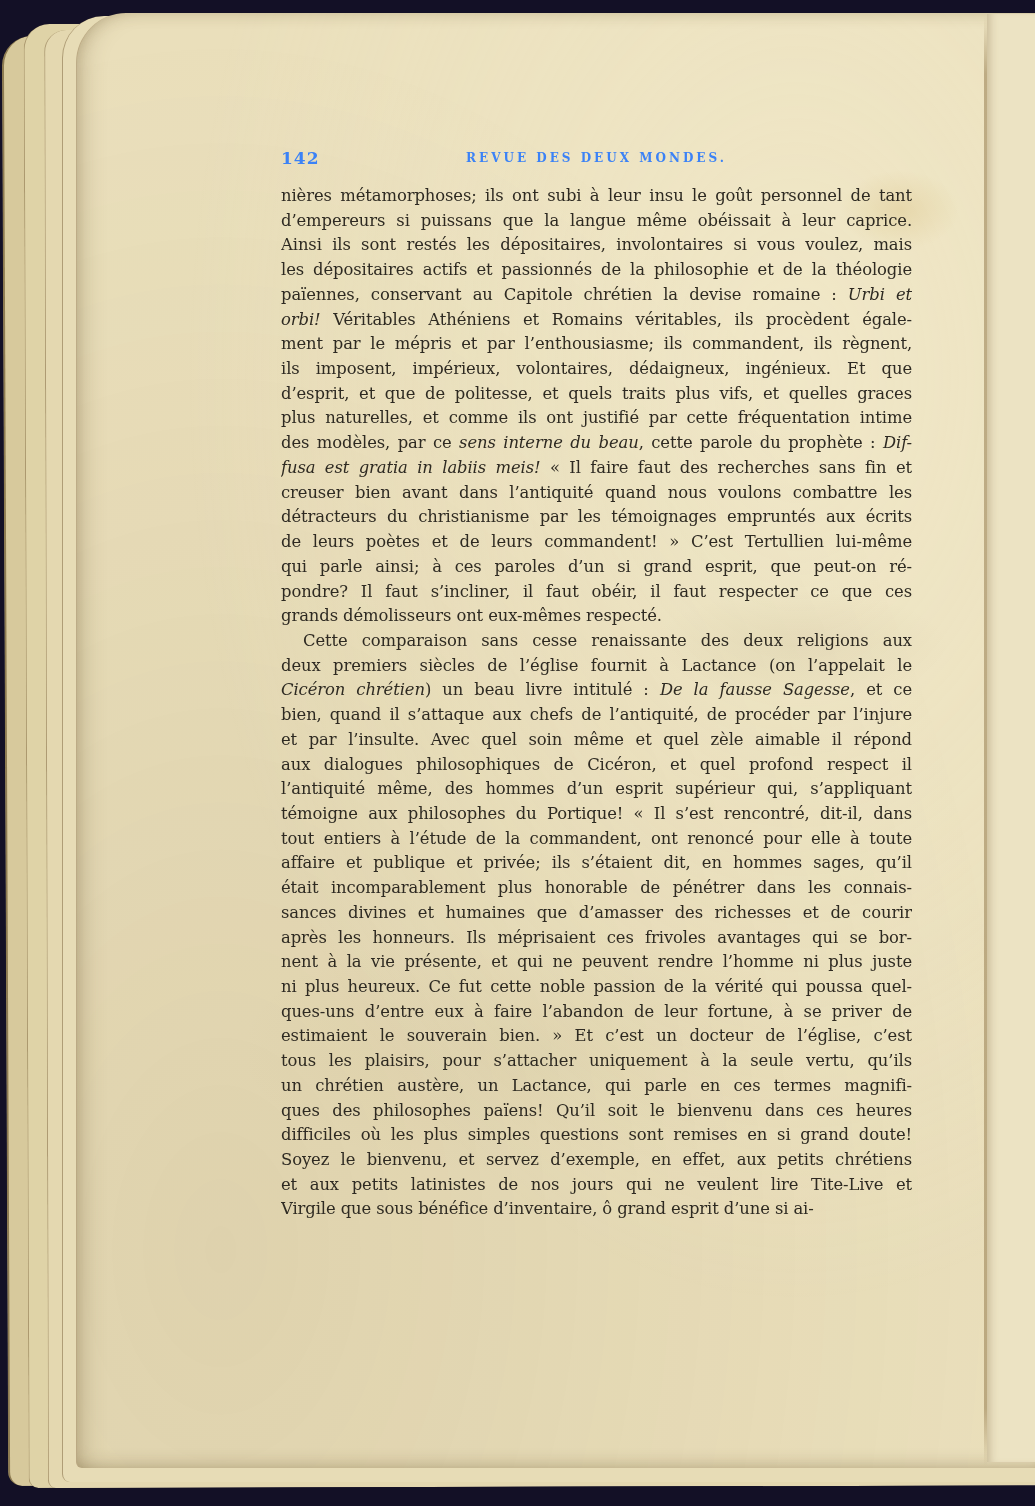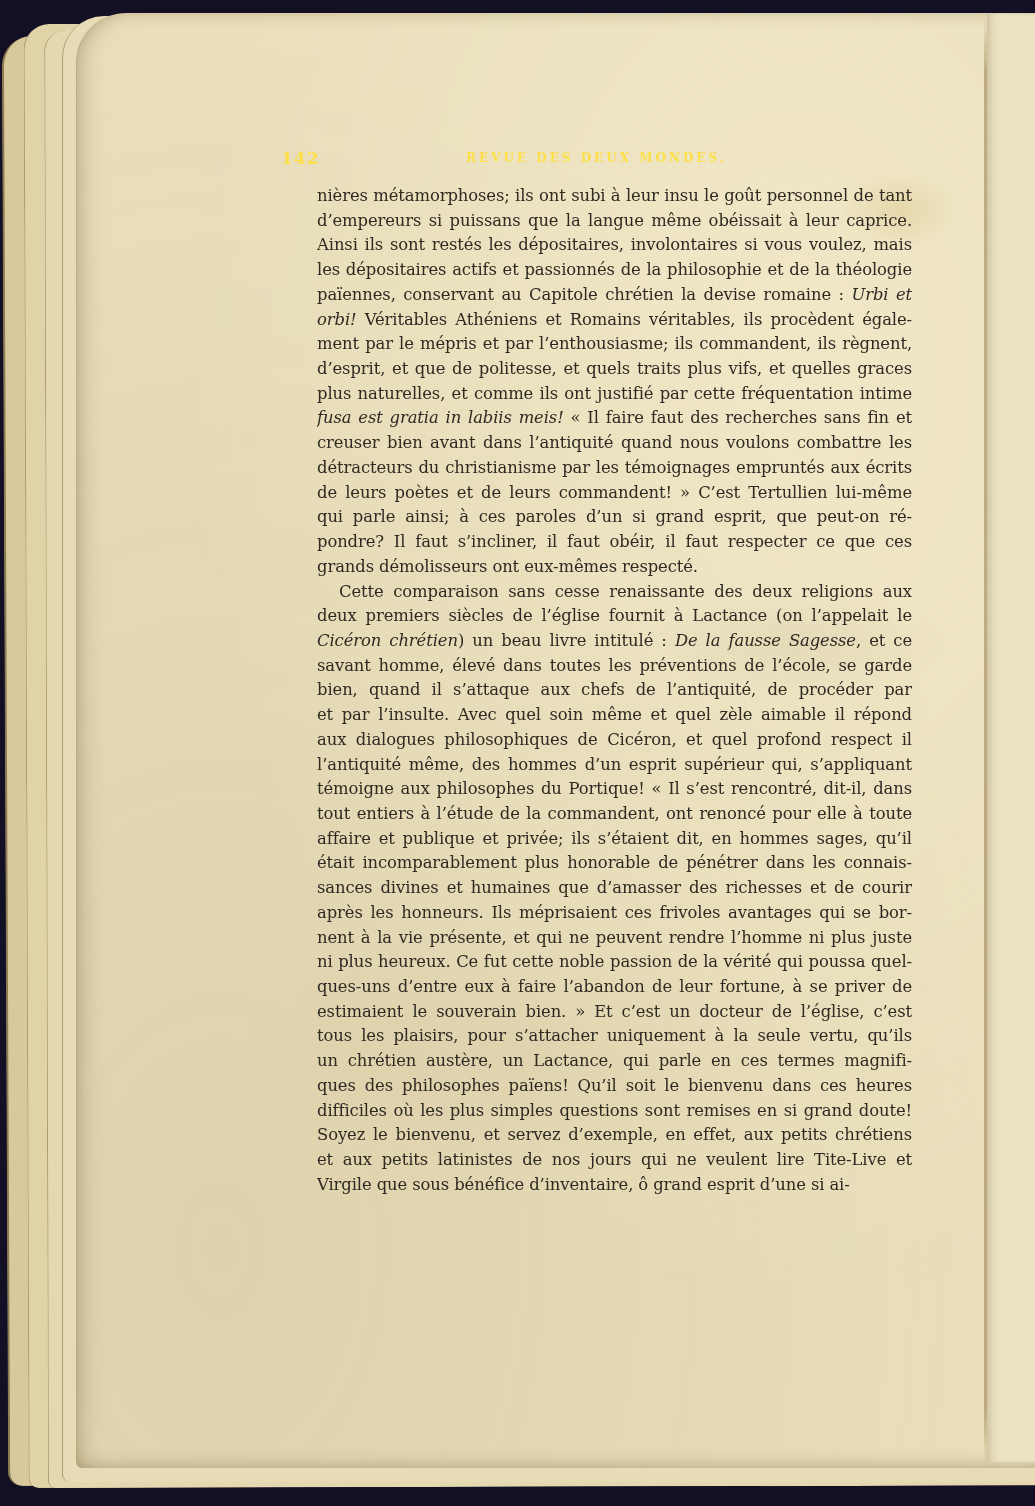--- a/index.html
+++ b/index.html
@@ -53,40 +53,40 @@
   }
   .stain{position:absolute;pointer-events:none;}
   .stain-a{left:840px;top:170px;width:120px;height:80px;
     background:radial-gradient(ellipse, rgba(195,160,70,.20), transparent 70%);}
   .stain-b{left:650px;top:590px;width:300px;height:110px;
     background:radial-gradient(ellipse, rgba(150,135,90,.10), transparent 70%);}
   .stain-c{left:250px;top:930px;width:560px;height:240px;
     background:radial-gradient(ellipse, rgba(140,120,70,.06), transparent 75%);}
   .header{
     position:absolute;left:281px;top:146px;width:631px;height:24px;
-    color:#fde047;
+    color:#3b82f6;
   }
   .pageno{
     position:absolute;left:0;top:2px;
     font-size:17px;font-weight:bold;letter-spacing:1px;
   }
   .runtitle{
     position:absolute;left:0;right:0;top:5px;text-align:center;
     font-size:12px;font-weight:bold;letter-spacing:3px;
   }
   .text-col{
     position:absolute;left:281px;top:184px;width:631px;
     color:var(--ink);
     font-size:16.4px;
     letter-spacing:-0.1px;
   }
   .line{
     height:24.72px;line-height:24.72px;
     text-align:justify;text-align-last:justify;
-    overflow:hidden;white-space:normal;margin-left:36px;
+    overflow:hidden;white-space:normal;
   }
   .line.no-just{text-align:center;text-align-last:left;}
   .line.indent{text-indent:22px;}
   .it{font-style:italic;}
 </style>
 </head>
 <body>
 
 <div class="edge edge-1"></div>
 <div class="edge edge-2"></div>
@@ -107,33 +107,34 @@
 </div>
 
 <div class="text-col">
     <div class="line"><span>nières métamorphoses; ils ont subi à leur insu le goût personnel de tant</span></div>
     <div class="line"><span>d’empereurs si puissans que la langue même obéissait à leur caprice.</span></div>
     <div class="line"><span>Ainsi ils sont restés les dépositaires, involontaires si vous voulez, mais</span></div>
     <div class="line"><span>les dépositaires actifs et passionnés de la philosophie et de la théologie</span></div>
     <div class="line"><span>païennes, conservant au Capitole chrétien la devise romaine : </span><span class="it">Urbi et</span></div>
     <div class="line"><span class="it">orbi!</span><span> Véritables Athéniens et Romains véritables, ils procèdent égale-</span></div>
     <div class="line"><span>ment par le mépris et par l’enthousiasme; ils commandent, ils règnent,</span></div>
+    <div class="line"><span>ils imposent, impérieux, volontaires, dédaigneux, ingénieux. Et que</span></div>
     <div class="line"><span>d’esprit, et que de politesse, et quels traits plus vifs, et quelles graces</span></div>
     <div class="line"><span>plus naturelles, et comme ils ont justifié par cette fréquentation intime</span></div>
+    <div class="line"><span>des modèles, par ce </span><span class="it">sens interne du beau</span><span>, cette parole du prophète : </span><span class="it">Dif-</span></div>
     <div class="line"><span class="it">fusa est gratia in labiis meis!</span><span> « Il faire faut des recherches sans fin et</span></div>
     <div class="line"><span>creuser bien avant dans l’antiquité quand nous voulons combattre les</span></div>
     <div class="line"><span>détracteurs du christianisme par les témoignages empruntés aux écrits</span></div>
     <div class="line"><span>de leurs poètes et de leurs commandent! » C’est Tertullien lui-même</span></div>
     <div class="line"><span>qui parle ainsi; à ces paroles d’un si grand esprit, que peut-on ré-</span></div>
     <div class="line"><span>pondre? Il faut s’incliner, il faut obéir, il faut respecter ce que ces</span></div>
     <div class="line no-just"><span>grands démolisseurs ont eux-mêmes respecté.</span></div>
     <div class="line indent"><span>Cette comparaison sans cesse renaissante des deux religions aux</span></div>
     <div class="line"><span>deux premiers siècles de l’église fournit à Lactance (on l’appelait le</span></div>
     <div class="line"><span class="it">Cicéron chrétien</span><span>) un beau livre intitulé : </span><span class="it">De la fausse Sagesse</span><span>, et ce</span></div>
-    <div class="line"><span>savant homme, élevé dans toutes les préventions de l’école, se garde</span></div>
     <div class="line"><span>bien, quand il s’attaque aux chefs de l’antiquité, de procéder par l’injure</span></div>
     <div class="line"><span>et par l’insulte. Avec quel soin même et quel zèle aimable il répond</span></div>
     <div class="line"><span>aux dialogues philosophiques de Cicéron, et quel profond respect il</span></div>
     <div class="line"><span>l’antiquité même, des hommes d’un esprit supérieur qui, s’appliquant</span></div>
     <div class="line"><span>témoigne aux philosophes du Portique! « Il s’est rencontré, dit-il, dans</span></div>
     <div class="line"><span>tout entiers à l’étude de la commandent, ont renoncé pour elle à toute</span></div>
     <div class="line"><span>affaire et publique et privée; ils s’étaient dit, en hommes sages, qu’il</span></div>
     <div class="line"><span>était incomparablement plus honorable de pénétrer dans les connais-</span></div>
     <div class="line"><span>sances divines et humaines que d’amasser des richesses et de courir</span></div>
     <div class="line"><span>après les honneurs. Ils méprisaient ces frivoles avantages qui se bor-</span></div>

